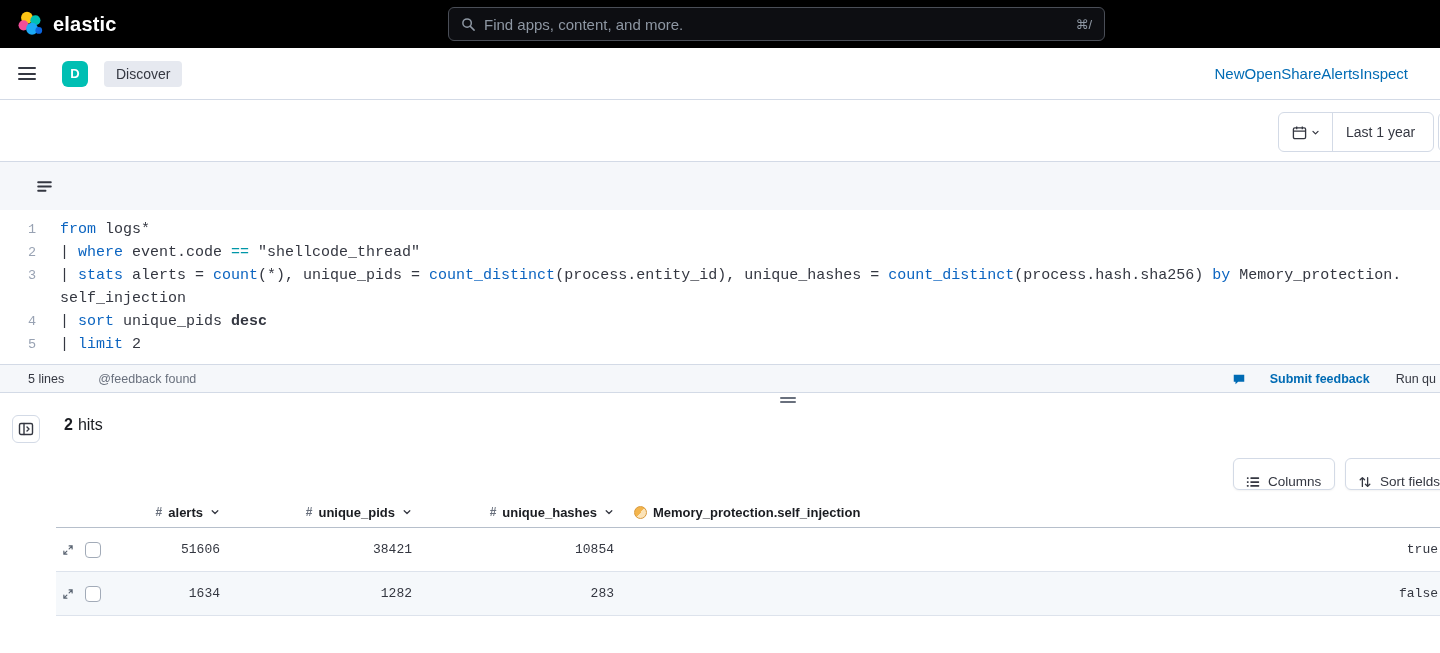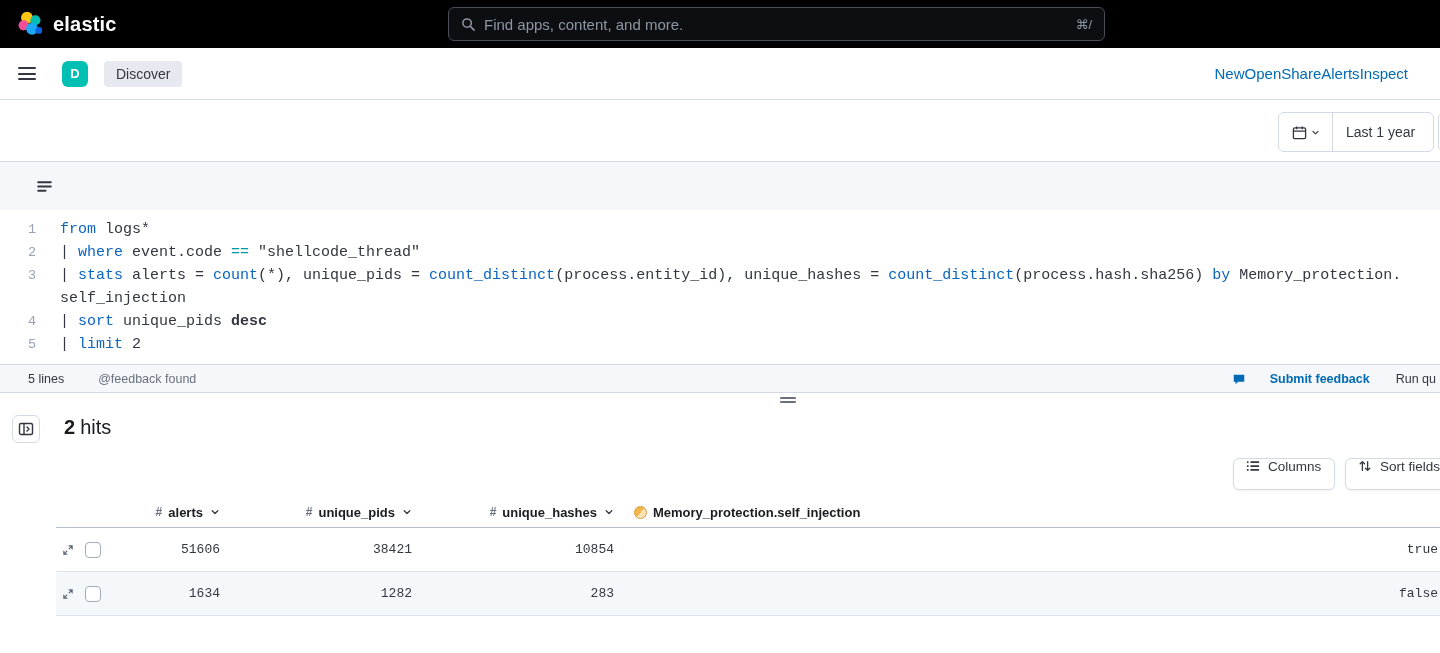--- a/index.html
+++ b/index.html
@@ -49,23 +49,23 @@
   .feedback-link { display: flex; align-items: center; gap: 24px; color: #006BB4; font-weight: 600; cursor: pointer; white-space: nowrap; }
   .run-label { color: #343741; white-space: nowrap; cursor: pointer; }
 
   
   .drag-handle { position: absolute; top: 397px; left: 780px; width: 16px; display: flex; flex-direction: column; gap: 2px; cursor: row-resize; }
   .drag-handle i { height: 2px; background: #69707D; border-radius: 1px; }
 
   
   .results { position: absolute; top: 412px; left: 0; right: 0; bottom: 0; background: #fff; }
   .rail-btn { position: absolute; left: 12px; top: 3px; width: 28px; height: 28px; border: 1px solid #D3DAE6; border-radius: 6px; background: #fff; display: flex; align-items: center; justify-content: center; cursor: pointer; }
-  .hits { position: absolute; left: 64px; top: 4px; font-size: 20px; color: #1a1c21; }
+  .hits { position: absolute; left: 64px; top: 4px; font-size: 16px; color: #1a1c21; }
   .hits b { font-weight: 700; margin-right: 5px; }
-  .grid-toolbar-btn { position: absolute; top: 46px; height: 32px; border: 1px solid #D3DAE6; border-radius: 6px; background: #fff; display: flex; align-items: flex-start; gap: 8px; padding: 0 12px; font-size: 13.5px; color: #343741; cursor: pointer; box-shadow: 0 1px 2px rgba(0,0,0,.05); font-family: inherit; font-weight: 500; white-space: nowrap; }
+  .grid-toolbar-btn { position: absolute; top: 46px; height: 32px; border: 1px solid #D3DAE6; border-radius: 6px; background: #fff; display: flex; align-items: flex-end; gap: 8px; padding: 0 12px; font-size: 13.5px; color: #343741; cursor: pointer; box-shadow: 0 1px 2px rgba(0,0,0,.05); font-family: inherit; font-weight: 500; white-space: nowrap; }
   .columns-btn { left: 1233px; width: 102px; }
   .sort-btn { left: 1345px; width: 122px; }
 
   .table { position: absolute; left: 56px; right: 0; top: 85px; }
   .t-row { display: grid; grid-template-columns: 54px 112px 192px 202px 1fr; align-items: center; }
   .t-head { height: 31px; border-bottom: 1px solid #b6bfcb; }
   .t-body { height: 44px; border-bottom: 1px solid #DDE3EC; }
   .t-body.striped { background: #F5F8FB; }
   .cell { font-size: 13px; padding: 0 2px; overflow: hidden; }
   .cell.num { text-align: right; padding-right: 2px; }

